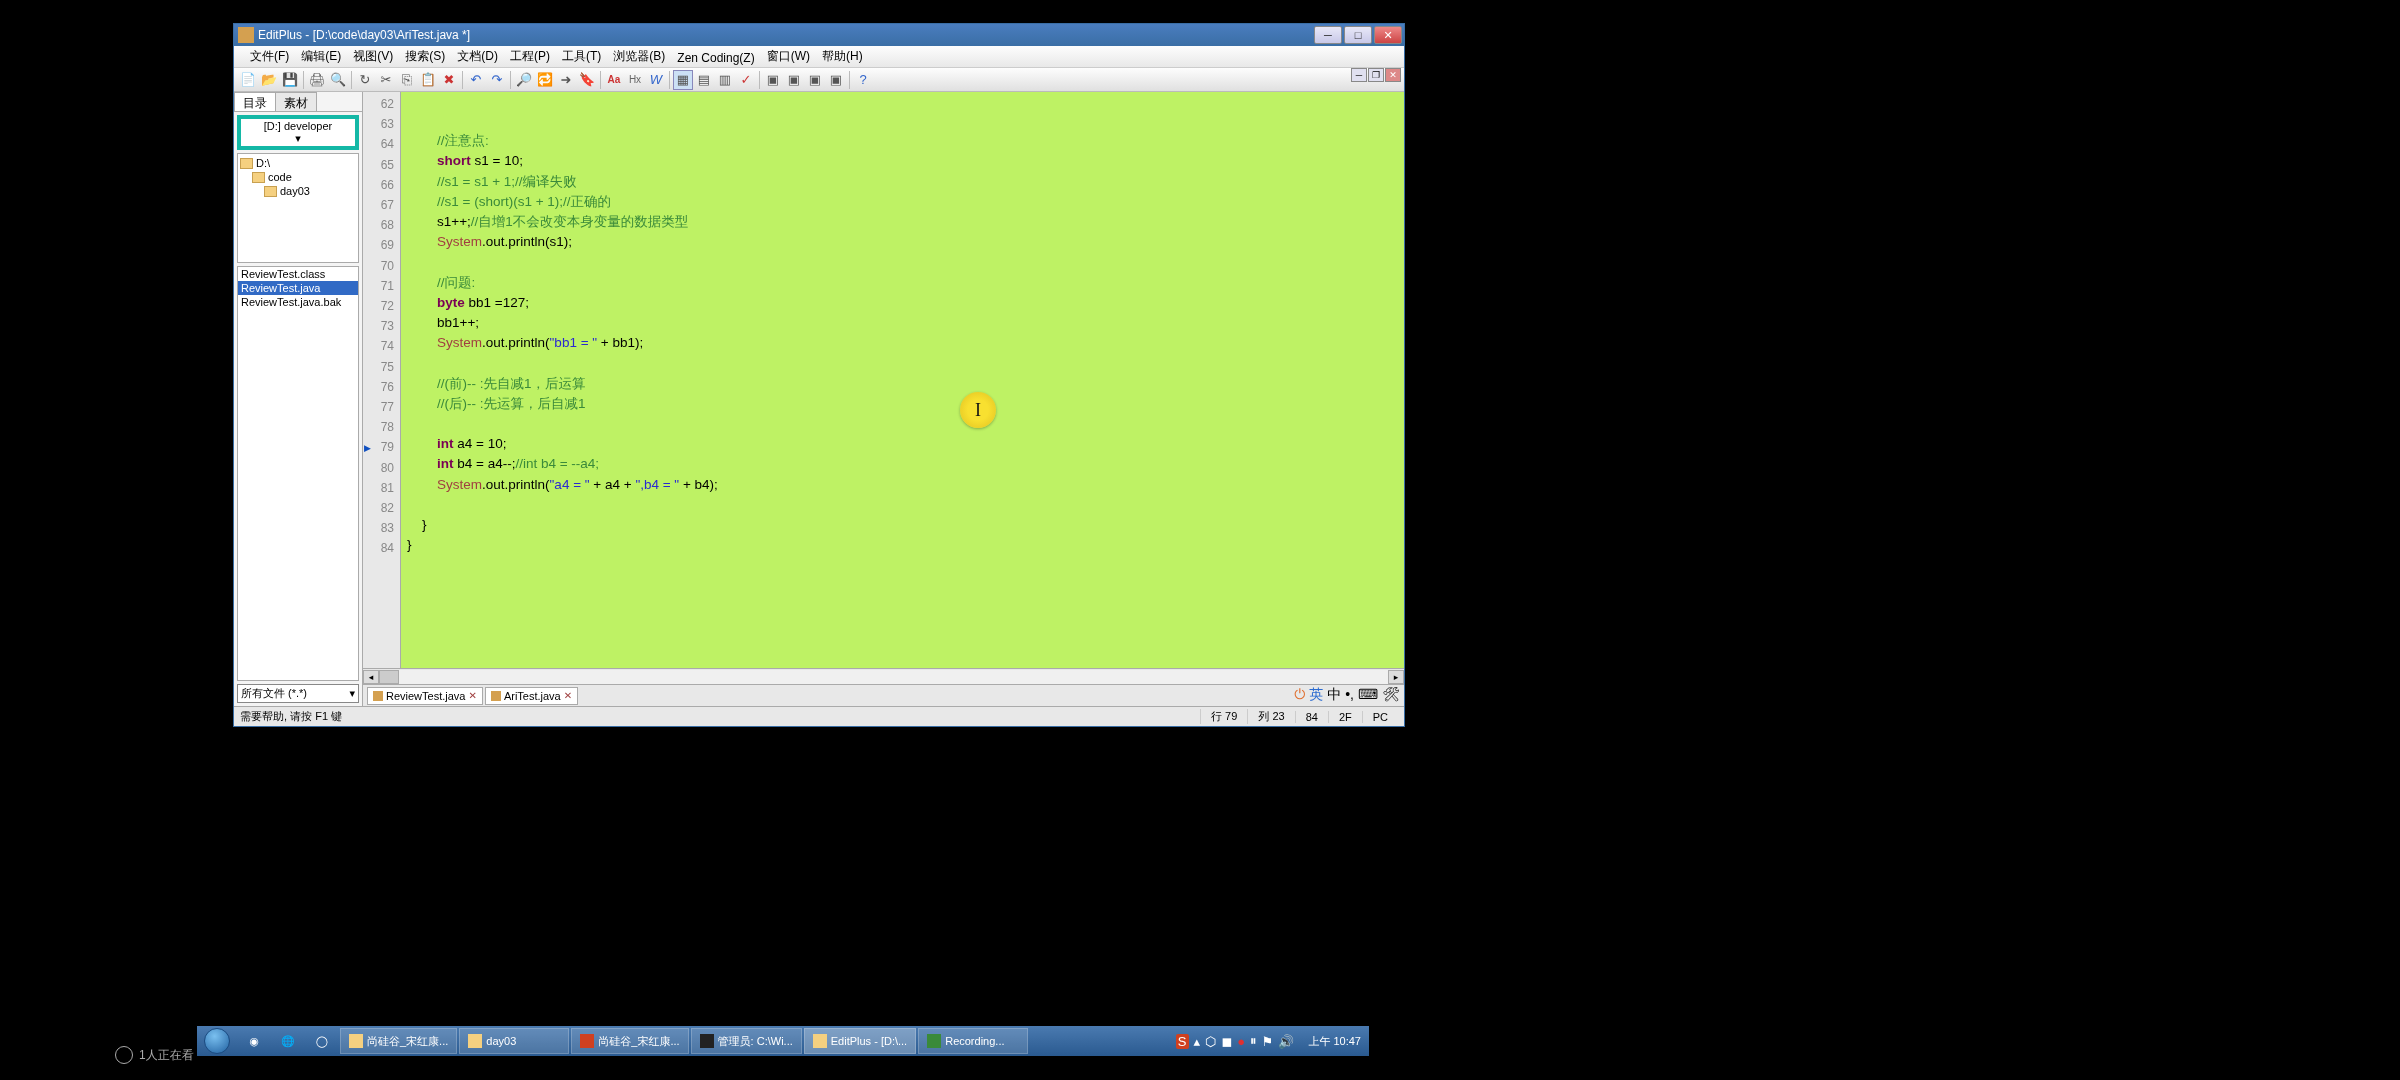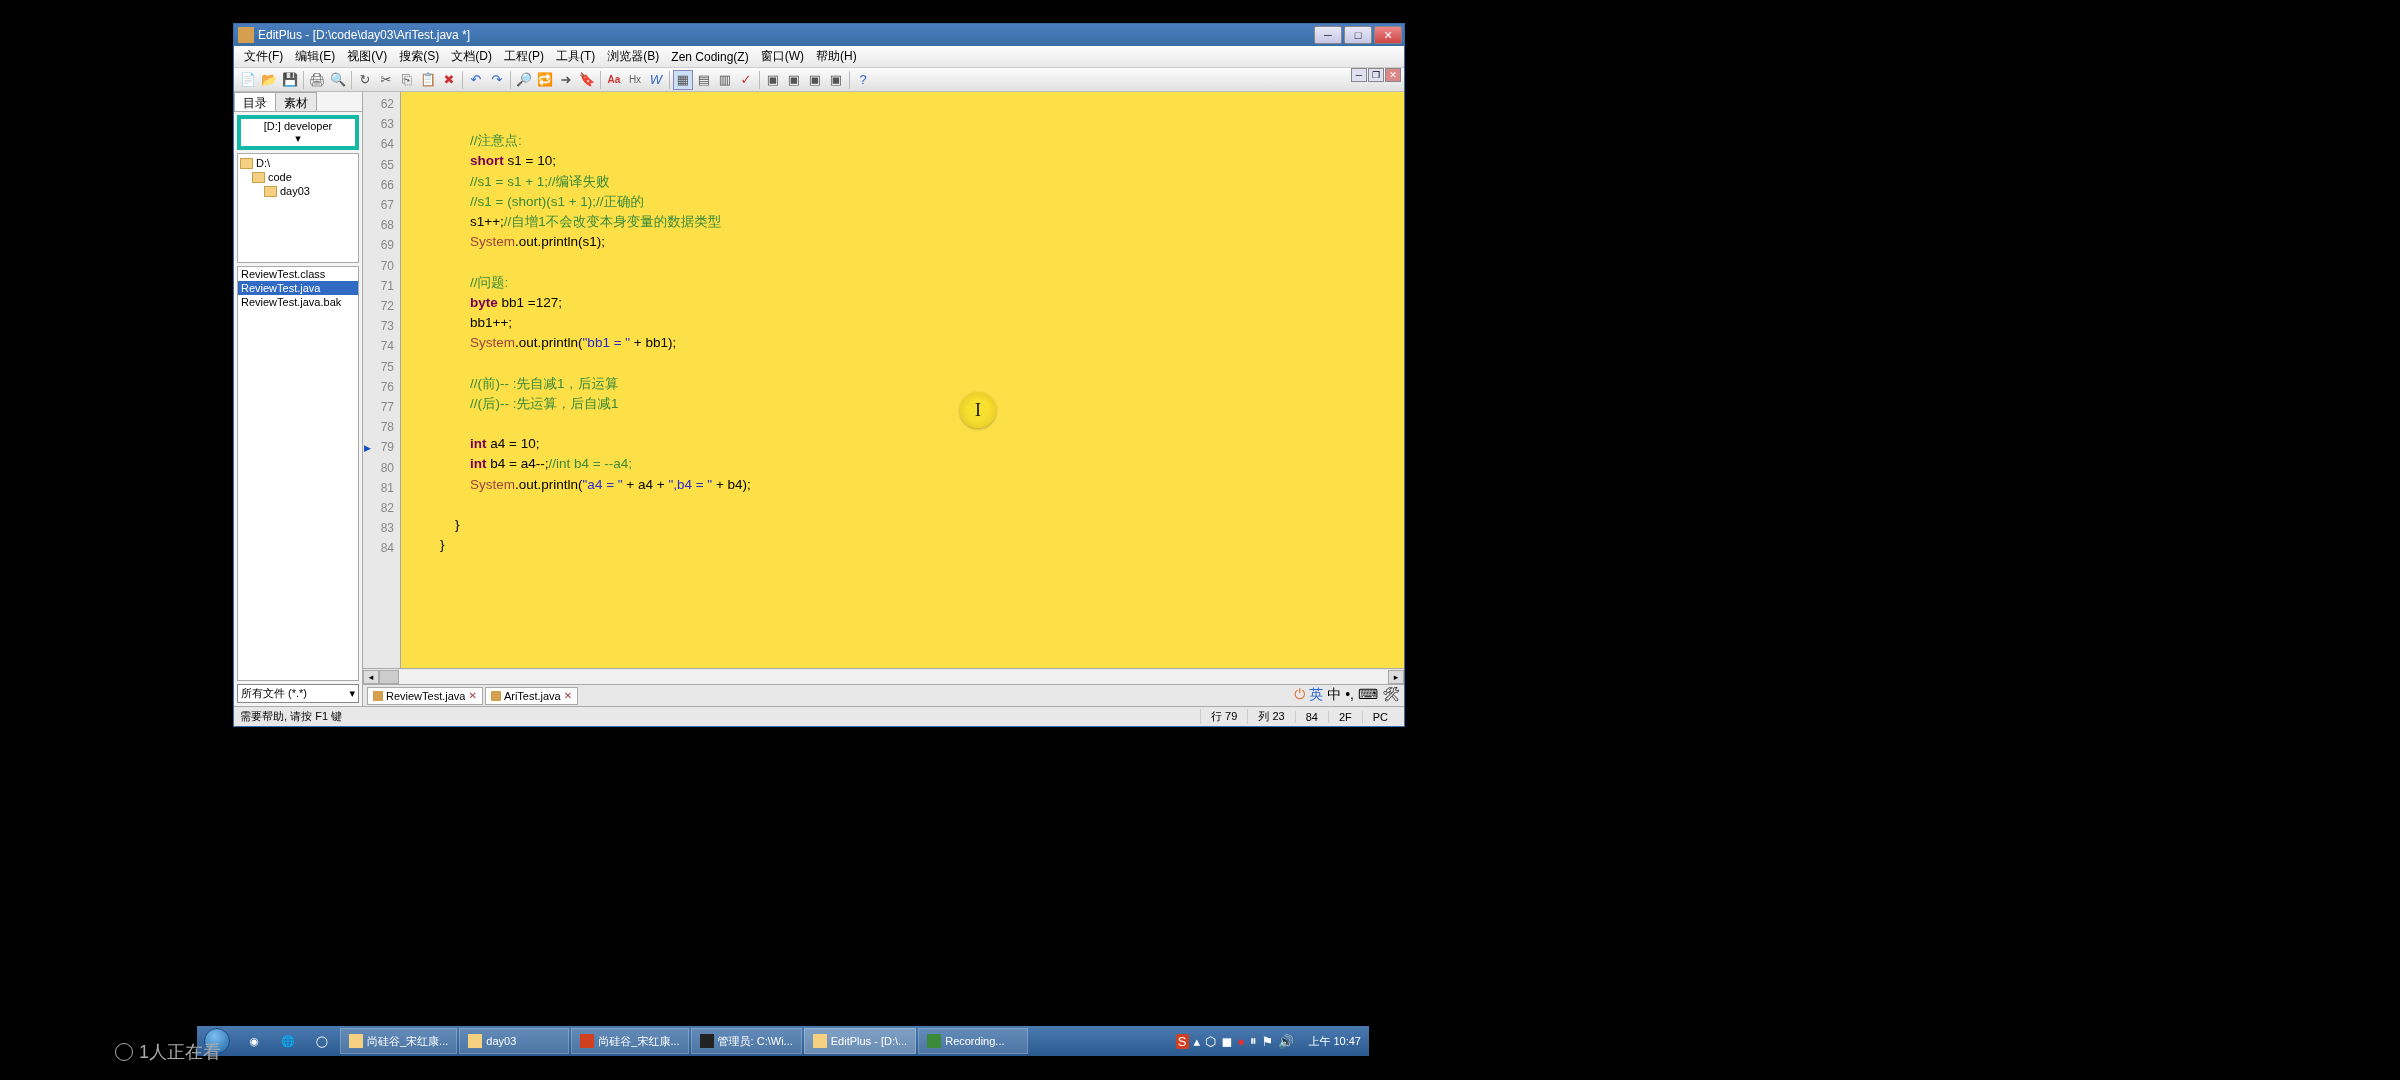--- a/index.html
+++ b/index.html
@@ -4,41 +4,41 @@
 <style>
 * { margin: 0; padding: 0; box-sizing: border-box; font-family: "Microsoft YaHei", Tahoma, sans-serif; }
 body { background: #000; width: 2400px; height: 1080px; overflow: hidden; position: relative; }
 .app-window { position: absolute; left: 197px; top: 23px; width: 1172px; height: 704px; background: #f0f0f0; border: 1px solid #3a6ea5; display: flex; flex-direction: column; margin-left: 36px; }
 .titlebar { height: 22px; background: linear-gradient(to bottom, #4a7dbf, #3a6ea5); display: flex; align-items: center; padding: 0 4px; color: #fff; font-size: 12px; }
 .titlebar .icon { width: 16px; height: 16px; background: #d4a050; margin-right: 4px; }
 .titlebar .title { flex: 1; }
 .win-controls { position: absolute; right: 2px; top: 2px; display: flex; }
 .win-btn { width: 28px; height: 18px; margin-left: 2px; background: linear-gradient(to bottom,#e8e8f8,#c8c8e8); border: 1px solid #888; display: flex; align-items: center; justify-content: center; font-size: 11px; color: #222; border-radius: 2px; }
 .win-btn.close { background: linear-gradient(to bottom,#e88,#c44); color: #fff; }
-.menubar { height: 22px; background: linear-gradient(to bottom,#fdfdfd,#e8e8e8); border-bottom: 1px solid #ccc; display: flex; align-items: center; font-size: 12px; padding: 0 4px; }
+.menubar { height: 22px; background: linear-gradient(to bottom,#fdfdfd,#e8e8e8); border-bottom: 1px solid #ccc; display: flex; align-items: flex-end; font-size: 12px; padding: 0 10px; }
 .menubar span { padding: 2px 6px; cursor: default; }
 .toolbar { height: 24px; background: linear-gradient(to bottom,#fdfdfd,#e0e0e0); border-bottom: 1px solid #bbb; display: flex; align-items: center; padding: 0 4px; gap: 1px; }
 .tbtn { width: 20px; height: 20px; display: flex; align-items: center; justify-content: center; font-size: 13px; color: #555; }
 .tsep { width: 1px; height: 18px; background: #bbb; margin: 0 2px; }
 .body-area { flex: 1; display: flex; min-height: 0; }
 .sidebar { width: 129px; background: #f4f4f4; border-right: 1px solid #aaa; display: flex; flex-direction: column; font-size: 12px; }
 .side-tabs { display: flex; height: 20px; border-bottom: 1px solid #aaa; }
 .side-tab { padding: 2px 8px; border: 1px solid #aaa; border-bottom: none; background: #fff; margin-right: -1px; font-size: 12px; }
 .side-tab.inactive { background: #e8e8e8; }
 .drive-sel { margin: 3px; border: 4px solid #14b8a6; background: #fff; padding: 1px 3px; font-size: 11px; display: flex; justify-content: space-between; align-items: center; flex-direction: column; }
 .folder-tree { border: 1px solid #aaa; margin: 0 3px; height: 110px; background: #fff; padding: 2px; font-size: 11px; overflow: hidden; }
 .folder-item { display: flex; align-items: center; gap: 3px; padding: 1px 0; }
 .folder-icon { width: 13px; height: 11px; background: #f5d080; border: 1px solid #c8a050; }
 .file-list { flex: 1; border: 1px solid #aaa; margin: 3px; background: #fff; font-size: 11px; overflow: hidden; }
 .file-item { padding: 1px 3px; }
 .file-item.sel { background: #316ac5; color: #fff; }
 .filter-sel { margin: 0 3px 3px 3px; border: 1px solid #888; background: #fff; padding: 1px 3px; font-size: 11px; display: flex; justify-content: space-between; align-items: center; }
 .editor-area { flex: 1; display: flex; flex-direction: column; min-width: 0; }
 .ruler { height: 16px; background: #e8e8e8; border-bottom: 1px solid #aaa; font-family: monospace; font-size: 11px; color: #777; white-space: pre; overflow: hidden; padding-left: 40px; position: relative; }
-.code-pane { flex: 1; display: flex; background: #fde047; overflow: hidden; font-family: Consolas, monospace; font-size: 13.5px; position: relative; gap: 33px; }
+.code-pane { flex: 1; display: flex; background: #bef264; overflow: hidden; font-family: Consolas, monospace; font-size: 13.5px; position: relative; }
 .gutter { width: 38px; background: #e8e8e8; border-right: 1px solid #aaa; text-align: right; padding: 2px 6px 2px 2px; color: #888; line-height: 20.2px; font-size: 12px; position: relative; }
 .gutter .marker { position: absolute; left: 1px; color: #1050c0; font-size: 9px; }
 .code { flex: 1; padding: 19px 6px; line-height: 20.2px; white-space: pre; overflow: hidden; }
 .kw { color: #7a0055; font-weight: bold; }
 .cmt { color: #3a8a3a; }
 .cls { color: #a04040; }
 .str { color: #2a2ad0; }
 .cursor-spot { position: absolute; left: 597px; top: 300px; width: 36px; height: 36px; border-radius: 50%; background: radial-gradient(circle,#f8e030 40%,#e0c020 100%); display: flex; align-items: center; justify-content: center; box-shadow: 0 1px 3px rgba(0,0,0,.3); font-family: serif; font-size: 18px; color: #111; }
 .hscroll { height: 16px; background: #e8e8e8; border-top: 1px solid #aaa; display: flex; align-items: center; }
 .hscroll .sbtn { width: 16px; height: 14px; background: #ddd; border: 1px solid #aaa; display: flex; align-items: center; justify-content: center; font-size: 9px; }
@@ -59,21 +59,21 @@
 .taskbar { position: absolute; left: 197px; bottom: 24px; width: 1172px; height: 30px; background: linear-gradient(to bottom,#4a7ab0,#2a5a90); display: flex; align-items: center; font-size: 11px; color: #fff; }
 .start-orb { width: 40px; height: 30px; display: flex; align-items: center; justify-content: center; }
 .start-orb .orb { width: 26px; height: 26px; border-radius: 50%; background: radial-gradient(circle at 40% 30%,#7ac0f0,#2060a0); border: 1px solid #1a4a80; }
 .tb-pin { width: 34px; height: 28px; display: flex; align-items: center; justify-content: center; }
 .tb-item { height: 26px; padding: 0 8px; margin: 0 1px; background: rgba(255,255,255,.15); border: 1px solid rgba(255,255,255,.2); display: flex; align-items: center; gap: 4px; min-width: 110px; }
 .tb-item .ic { width: 14px; height: 14px; background: #f5d080; }
 .tray { margin-left: auto; display: flex; align-items: center; gap: 5px; padding: 0 6px; }
 .tray .ti { font-size: 13px; }
 .clock { font-size: 11px; text-align: right; padding: 0 8px; }
 
-.viewer-count { position: absolute; left: 115px; bottom: 16px; color: #aaa; font-size: 18px; display: flex; align-items: center; gap: 6px; }
+.viewer-count { position: absolute; left: 115px; bottom: 16px; color: #aaa; font-size: 12px; display: flex; align-items: flex-end; gap: 6px; }
 .viewer-count .pi { width: 18px; height: 18px; border: 1.5px solid #aaa; border-radius: 50%; position: relative; }
 </style>
 </head>
 <body>
 
 <div class="app-window">
 
   <div class="titlebar">
     <div class="icon"></div>
     <div class="title">EditPlus - [D:\code\day03\AriTest.java *]</div>

